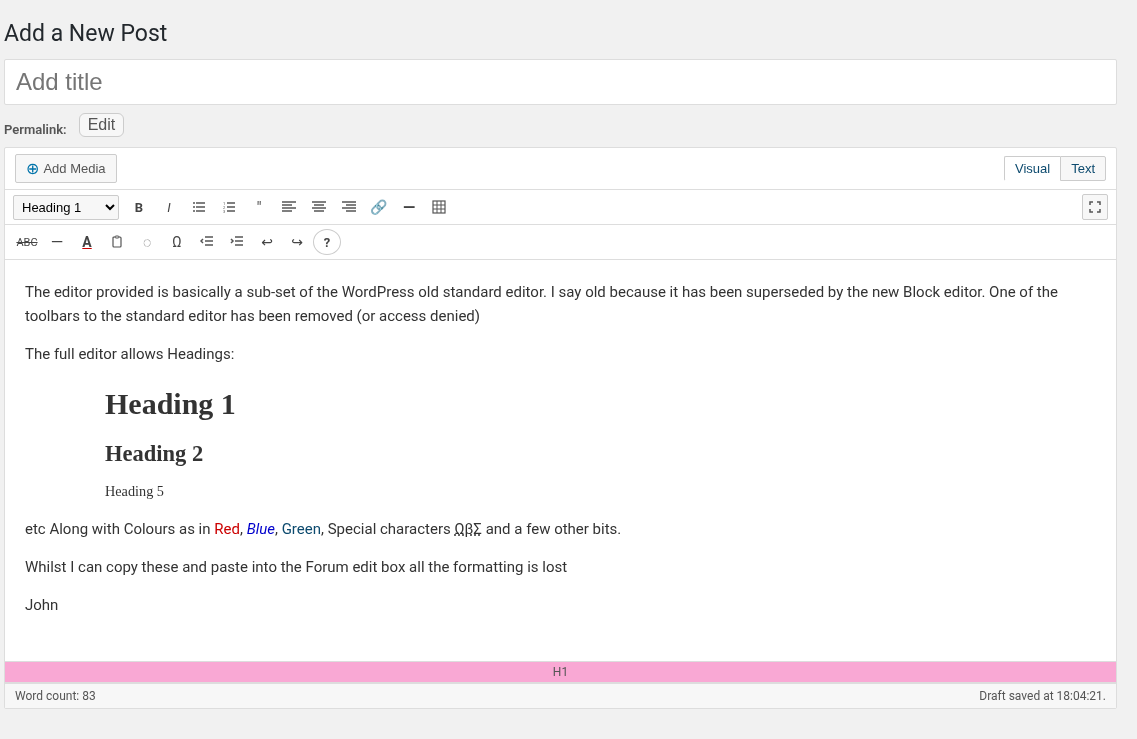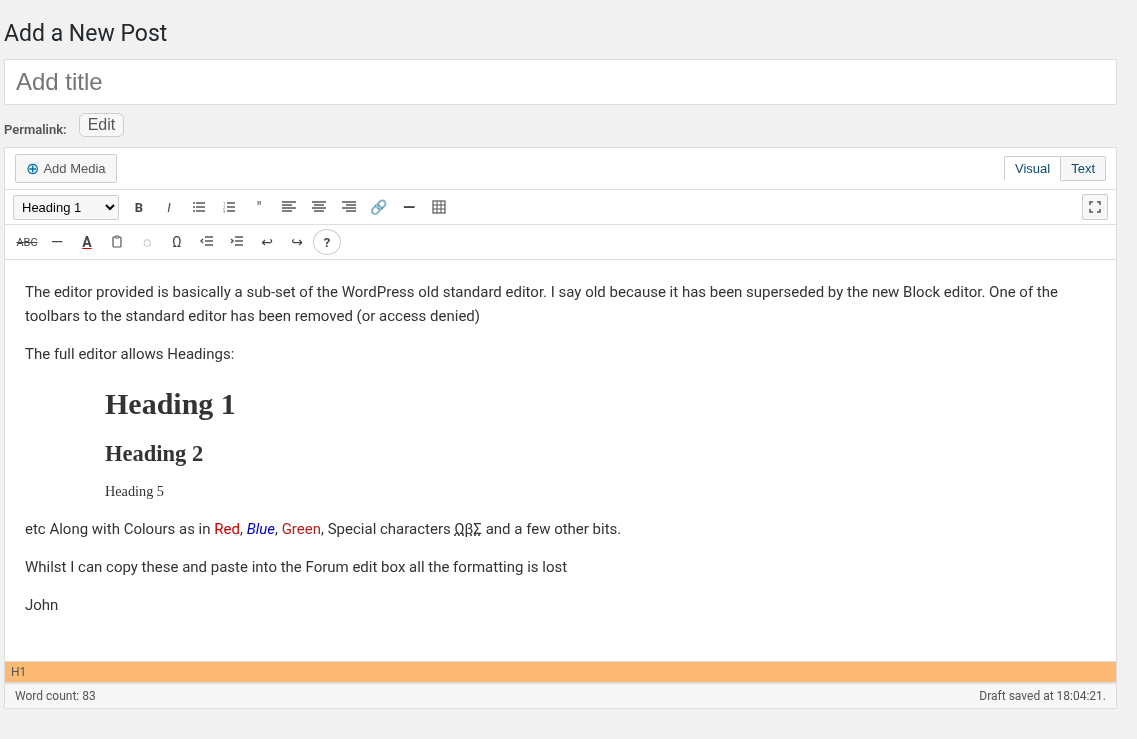--- a/index.html
+++ b/index.html
@@ -185,43 +185,44 @@
     }
     .h5-heading {
       font-size: 0.95em;
       font-weight: normal;
       font-family: Georgia, serif;
       margin-bottom: 14px;
       margin-left: 80px;
     }
     .color-red { color: #c00; }
     .color-blue { color: #00c; font-style: italic; }
-    .color-green { color: #b91c1c; }
+    .color-green { color: #0c4a6e; }
     .special-chars {
       text-decoration: underline;
       text-decoration-style: dotted;
     }
     .word-count-bar {
       display: flex;
       align-items: center;
       justify-content: space-between;
       border-top: 1px solid #ddd;
       padding: 5px 10px;
       background: #f7f7f7;
       font-size: 12px;
       color: #555;
       text-align: center;
     }
     .h1-indicator {
       padding: 3px 6px;
       font-size: 12px;
       color: #555;
-      background: #fdba74;
+      background: #f9a8d4;
       border-top: 1px solid #ddd;
       border-bottom: 1px solid #ddd;
+      text-align: center;
     }
   </style>
 </head>
 <body>
 
 <div class="page-wrapper">
   <h1 class="page-title">Add a New Post</h1>
 
   <input class="title-input" type="text" placeholder="Add title" style="">
 

